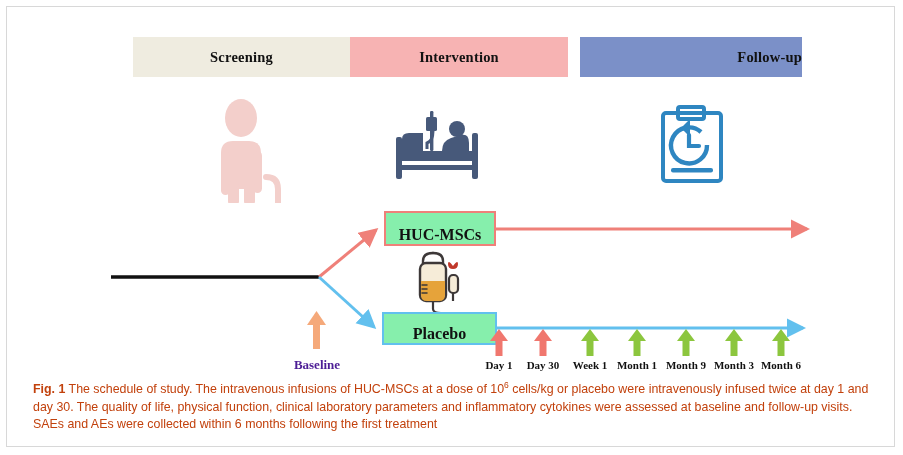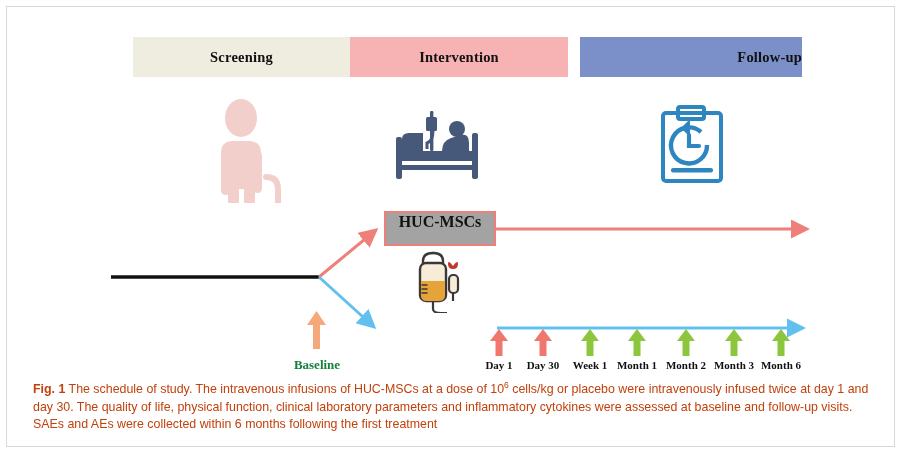--- a/index.html
+++ b/index.html
@@ -15,31 +15,31 @@
   #band-followup{left:573px;width:222px;background:#7b90c8;justify-content:flex-end;}
 
   
   .icon-wrap{position:absolute;}
   #icon-person{left:193px;top:92px;width:92px;height:104px;}
   #icon-bed{left:383px;top:100px;width:100px;height:76px;}
   #icon-clipboard{left:652px;top:98px;width:74px;height:80px;}
   #icon-ivbag{left:404px;top:240px;width:62px;height:66px;}
 
   
-  .gbox{position:absolute;display:flex;align-items:flex-start;justify-content:center;box-sizing:border-box;background:#a3a3a3;}
+  .gbox{position:absolute;display:flex;align-items:flex-end;justify-content:center;box-sizing:border-box;background:#86efac;}
   .gbox span{font-family:"Liberation Serif",serif;font-weight:bold;font-size:16px;color:#111;}
   #box-huc{left:377px;top:204px;width:112px;height:35px;border:2.4px solid #ef8079;}
   #box-placebo{left:375px;top:305px;width:115px;height:33px;border:2.4px solid #62c0ee;}
 
   
   #wires{position:absolute;left:0;top:0;width:889px;height:441px;pointer-events:none;}
 
   
   .tp-label{position:absolute;top:352px;font-family:"Liberation Serif",serif;font-weight:bold;font-size:11px;color:#111;text-align:center;transform:translateX(-50%);white-space:nowrap;}
-  #baseline-label{position:absolute;left:310px;top:350px;transform:translateX(-50%);font-family:"Liberation Serif",serif;font-weight:bold;font-size:13px;color:#15803d;white-space:nowrap;}
+  #baseline-label{position:absolute;left:310px;top:350px;transform:translateX(-50%);font-family:"Liberation Serif",serif;font-weight:bold;font-size:13px;color:#4c1d95;white-space:nowrap;}
 
   
   #caption{position:absolute;left:26px;top:374px;width:840px;font-family:"Liberation Sans",sans-serif;font-size:12.4px;line-height:17.5px;color:#c2410c;text-align:left;}
   #caption b{font-weight:bold;}
   #caption sup{font-size:8.5px;vertical-align:super;line-height:0;}
 </style>
 </head>
 <body>
 
 <div id="page">
@@ -109,20 +109,23 @@
         <path d="M22 54 v8 q0 4 8 4 h6" fill="none" stroke="#3d3838" stroke-width="2.2"></path>
         <rect x="38" y="28" width="9" height="18" rx="4" fill="#f6ecd8" stroke="#3d3838" stroke-width="2.2"></rect>
         <path d="M42 19 q5 -7 5 -2 q0 5 -5 5 q-5 0 -5 -5 q0 -5 5 2 z" fill="#c0392b"></path>
         <path d="M42 46 v8" fill="none" stroke="#3d3838" stroke-width="2.2"></path>
       </svg>
     </div>
 
     <div class="gbox" id="box-huc">
       <span>HUC-MSCs</span>
     </div>
+    <div class="gbox" id="box-placebo">
+      <span>Placebo</span>
+    </div>
 
     <svg id="wires" viewBox="0 0 889 441">
       <defs>
         <marker id="ah-red" markerWidth="7" markerHeight="7" refX="5.4" refY="3.2" orient="auto">
           <path d="M0,0 L6.4,3.2 L0,6.4 z" fill="#ef8079"></path>
         </marker>
         <marker id="ah-blue" markerWidth="7" markerHeight="7" refX="5.4" refY="3.2" orient="auto">
           <path d="M0,0 L6.4,3.2 L0,6.4 z" fill="#62c0ee"></path>
         </marker>
       </defs>
@@ -171,20 +174,20 @@
         <path d="M765 334 L774 322 L783 334 z" fill="#8cc63e"></path>
       </g>
     </svg>
 
     <div id="baseline-label">Baseline</div>
 
     <div class="tp-label" style="left:492px">Day 1</div>
     <div class="tp-label" style="left:536px">Day 30</div>
     <div class="tp-label" style="left:583px">Week 1</div>
     <div class="tp-label" style="left:630px">Month 1</div>
-    <div class="tp-label" style="left:679px">Month 2</div>
+    <div class="tp-label" style="left:679px">Month 9</div>
     <div class="tp-label" style="left:727px">Month 3</div>
     <div class="tp-label" style="left:774px">Month 6</div>
 
     <div id="caption"><b>Fig. 1</b> <span>The schedule of study. The intravenous infusions of HUC-MSCs at a dose of 10</span><sup>6</sup><span> cells/kg or placebo were intravenously infused twice at day 1 and day 30. The quality of life, physical function, clinical laboratory parameters and inflammatory cytokines were assessed at baseline and follow-up visits. SAEs and AEs were collected within 6 months following the first treatment</span></div>
 
   </div>
 </div>
 
 </body></html>

